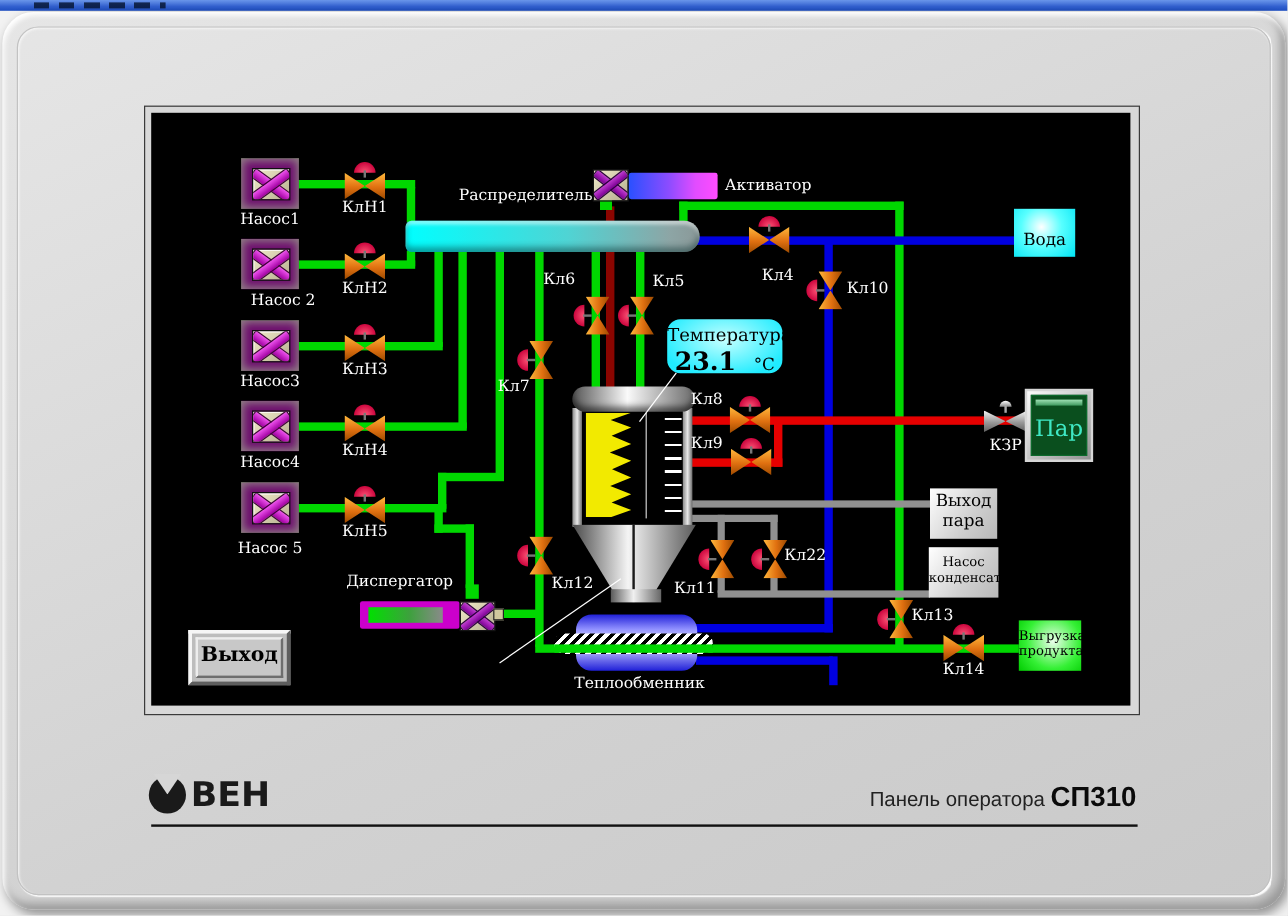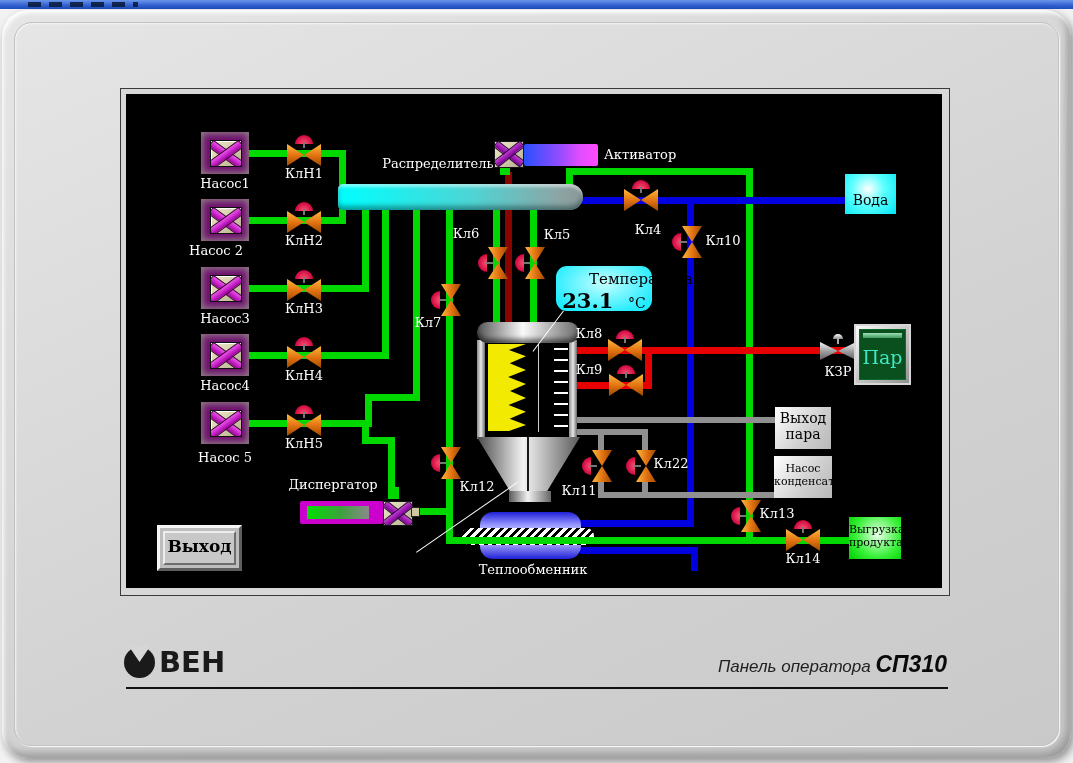--- a/index.html
+++ b/index.html
@@ -66,21 +66,21 @@
   .tint{position:absolute;left:359px;top:246px;width:83px;height:99px;background:#000;}
   .tfill{position:absolute;left:362px;top:250px;width:38px;height:87px;background:#f2ea00;
     clip-path:polygon(0 0,100% 0,55% 7%,100% 14%,57% 22%,100% 30%,53% 38%,100% 46%,58% 54%,100% 62%,54% 70%,100% 78%,57% 86%,100% 93%,55% 100%,0 100%);}
   .tdiv{position:absolute;left:412px;top:250px;width:1px;height:88px;background:#cfcfcf;}
   .ticks{position:absolute;left:428px;top:254px;width:14px;height:84px;background:repeating-linear-gradient(180deg,#fff 0 2px,rgba(0,0,0,0) 2px 11px);}
   .tcone{position:absolute;left:351px;top:343px;width:103px;height:56px;background:linear-gradient(90deg,#4a4a4a,#f4f4f4 45%,#5a5a5a);clip-path:polygon(0 0,100% 0,67% 100%,33% 100%);}
   .tneck{position:absolute;left:383px;top:397px;width:42px;height:11px;background:linear-gradient(90deg,#5a5a5a,#f0f0f0 45%,#666);}
   .tseam{position:absolute;left:401px;top:343px;width:2px;height:65px;background:#1a1a1a;}
   
   .cybox{position:absolute;border-radius:11px;background:radial-gradient(ellipse at 50% 38%,#c6ffff,#20ecff 80%);color:#000;text-align:center;}
-  .cybox .t1{font-size:15px;padding-top:4px;padding-left:33px;}
+  .cybox .t1{font-size:15px;padding-top:4px;}
   .cybox .v{font-size:21px;font-weight:bold;}
   .cybox .u{font-size:14px;font-weight:normal;}
   .waterbox{position:absolute;left:719px;top:80px;width:51px;height:40px;background:radial-gradient(circle at 45% 38%,#fff,#58ffff 45%,#00e4f4);color:#000;font-size:14px;text-align:center;line-height:52px;}
   .graybox{position:absolute;background:linear-gradient(125deg,#ffffff,#cfcfcf 60%,#b8b8b8);color:#000;text-align:center;}
   .greenbox{position:absolute;left:723px;top:423px;width:52px;height:42px;background:radial-gradient(circle at 55% 42%,#eaffea,#35f035 60%,#00cc00);color:#000;text-align:center;font-size:11px;}
   
   .parbtn{position:absolute;left:728px;top:230px;width:57px;height:61px;background:linear-gradient(135deg,#ffffff,#8e8e8e);box-shadow:inset 0 0 0 2px #d6d6d6;}
   .parbtn .in{position:absolute;left:5px;top:5px;right:5px;bottom:5px;background:#0a4f1e;border:1px solid #0c6a2c;}
   .parbtn .strip{position:absolute;left:3px;top:3px;right:3px;height:5px;background:linear-gradient(180deg,#9fe0b4,#3f9a5f);}
   .parbtn .txt{position:absolute;left:0;right:0;top:16px;text-align:center;color:#3fe8c4;font-size:19px;}
@@ -88,21 +88,21 @@
   .exitbtn{position:absolute;left:31px;top:431px;width:79px;height:40px;background:#bdbdbd;border:3px solid;border-color:#f6f6f6 #5e5e5e #5e5e5e #f6f6f6;}
   .exitbtn .in{position:absolute;left:3px;top:3px;right:3px;bottom:3px;background:#c8c8c8;border:2px solid;border-color:#ededed #6e6e6e #6e6e6e #ededed;color:#000;font-weight:bold;font-size:17px;text-align:center;line-height:26px;}
   
   .hx{position:absolute;left:354px;top:418px;width:101px;height:47px;border-radius:13px;
     background:linear-gradient(180deg,#2020d8 0%,#9090ff 26%,#f2f2ff 52%,#8080f0 76%,#2020d8 100%);}
   .hatch{position:absolute;left:336px;top:434px;width:132px;height:17px;border-radius:8px;background:repeating-linear-gradient(135deg,#fff 0 3px,#000 3px 6px);}
   
   .logo-o{position:absolute;left:124px;top:647px;width:31px;height:31px;border-radius:50%;background:#1a1a1a;}
   .logo-notch{position:absolute;left:128px;top:645px;width:23px;height:17px;background:#d6d6d6;clip-path:polygon(0 0,100% 0,50% 100%);}
   .logo-letters{position:absolute;left:159px;top:645px;font-family:"DejaVu Sans",sans-serif;font-weight:900;font-size:29px;letter-spacing:0px;color:#1a1a1a;transform:scaleY(.98);}
-  .panel-name{position:absolute;left:560px;top:651px;width:387px;text-align:right;font-family:"Liberation Sans",sans-serif;color:#222;font-size:17px;white-space:nowrap;font-style:italic;}
+  .panel-name{position:absolute;left:560px;top:651px;width:387px;text-align:right;font-family:"Liberation Sans",sans-serif;color:#222;font-size:17px;white-space:nowrap;}
   .panel-name b{font-size:23px;color:#0a0a0a;}
   .brandline{position:absolute;left:126px;top:687px;width:822px;height:2px;background:#111;}
 </style>
 </head>
 <body>
 
 <div class="stage">
   <div class="titlebar">
       <i class="tbtxt"></i>
     </div>
@@ -221,21 +221,21 @@
           <i class="x2"></i>
         </div>
       </div>
     <div class="pump" style="left:75px;top:308px">
         <div class="pin">
           <i class="x1"></i>
           <i class="x2"></i>
         </div>
       </div>
     <div class="lbl" style="left:69px;top:82px;width:60px">Насос1</div>
-    <div class="lbl" style="left:60px;top:149px;width:60px">Насос 2</div>
+    <div class="lbl" style="left:80px;top:149px;width:60px">Насос 2</div>
     <div class="lbl" style="left:69px;top:217px;width:60px">Насос3</div>
     <div class="lbl" style="left:69px;top:284px;width:60px">Насос4</div>
     <div class="lbl" style="left:69px;top:356px;width:60px">Насос 5</div>
 
     <div class="vh" style="left:161px;top:41px">
         <i class="d"></i>
         <i class="s"></i>
         <i class="t1"></i>
         <i class="t2"></i>
       </div>

